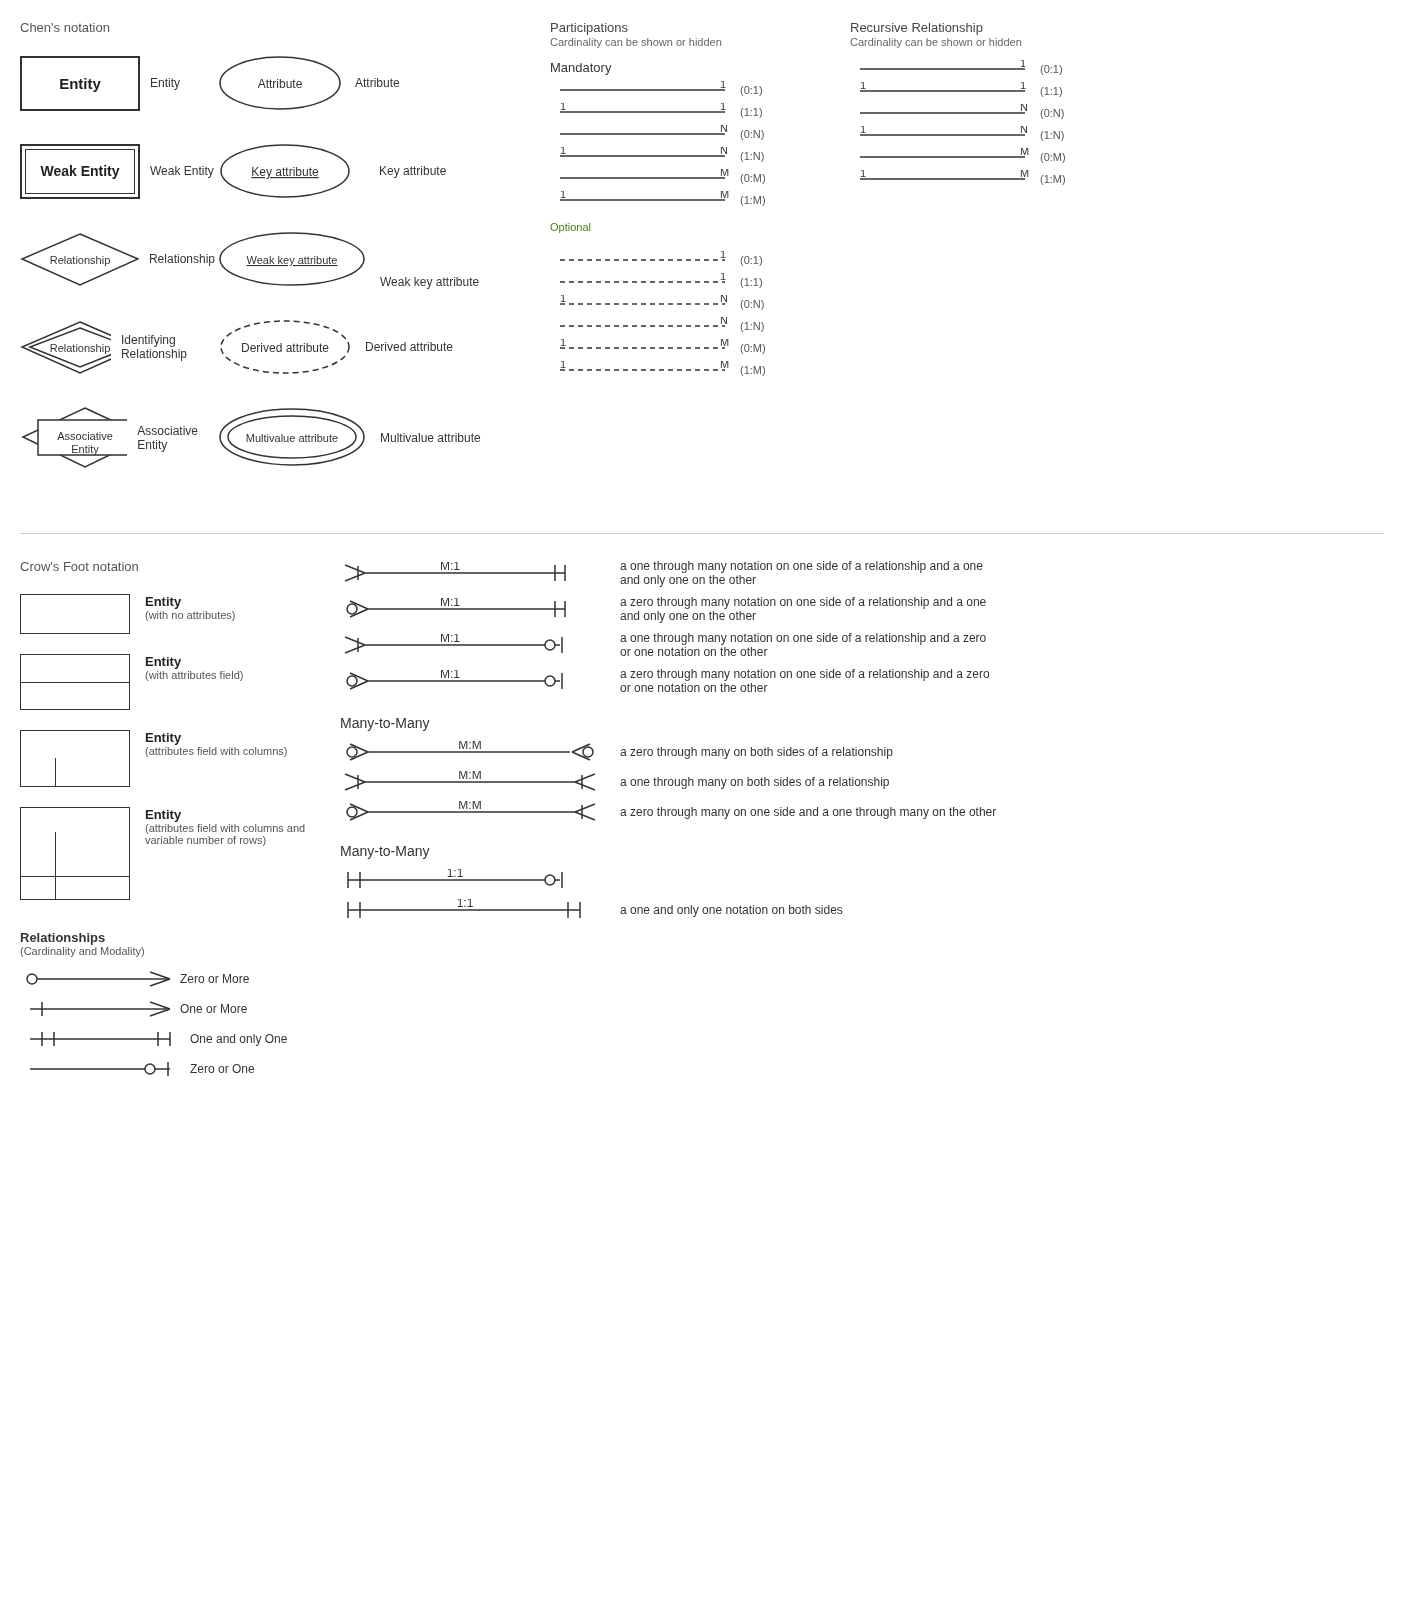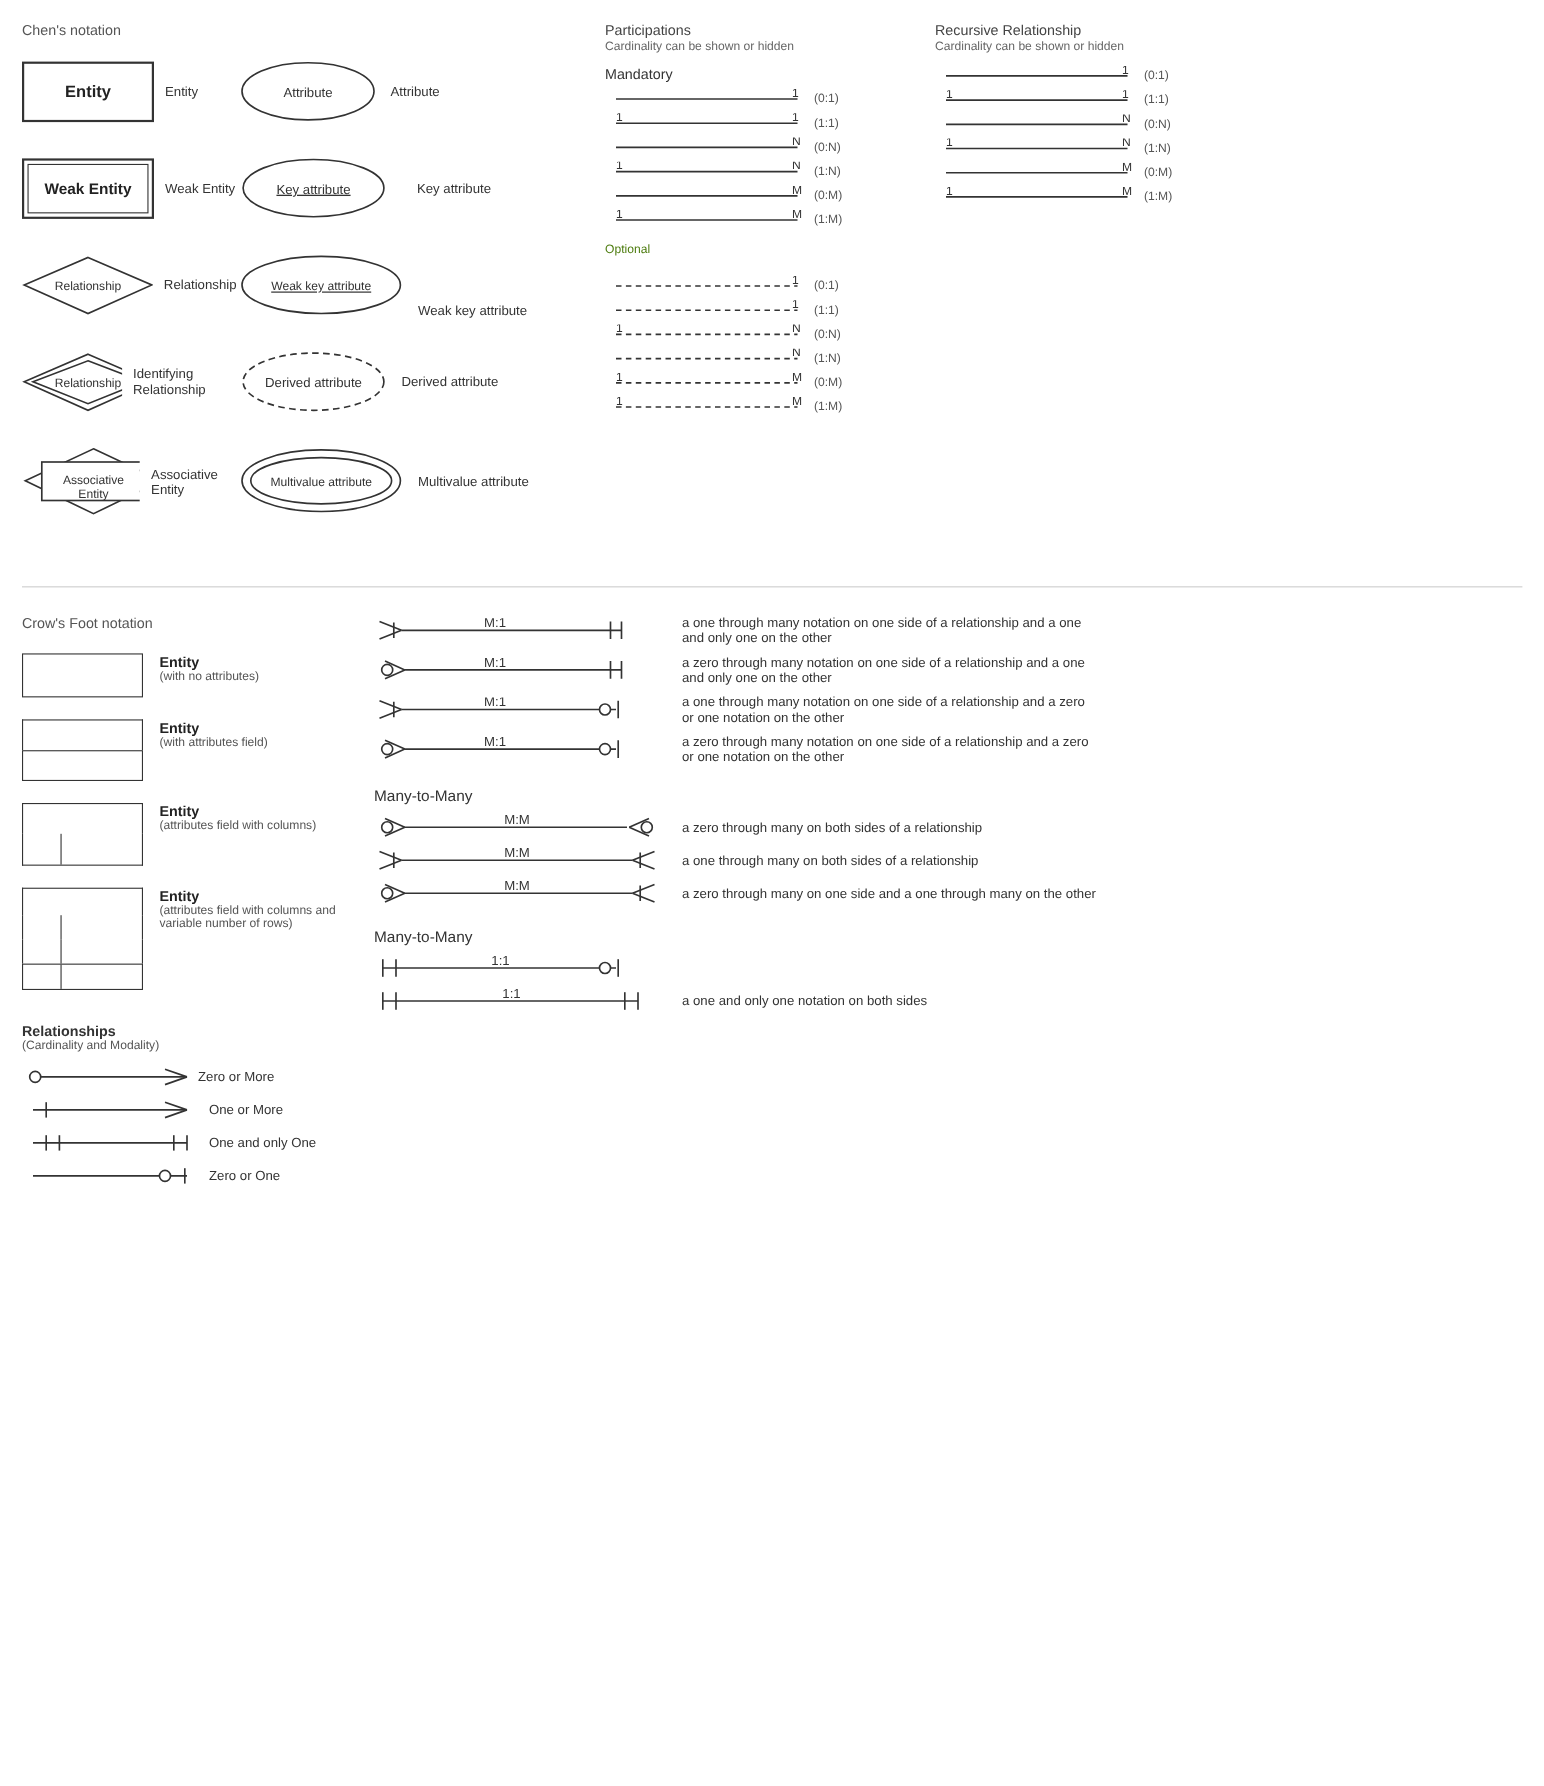--- a/index.html
+++ b/index.html
@@ -362,21 +362,21 @@
 
             <circle cx="12" cy="10" r="5" stroke="#333" stroke-width="1.5" fill="white"></circle>
             <line x1="17" y1="10" x2="150" y2="10" stroke="#333" stroke-width="1.5"></line>
 
             <line x1="130" y1="3" x2="150" y2="10" stroke="#333" stroke-width="1.5"></line>
             <line x1="130" y1="17" x2="150" y2="10" stroke="#333" stroke-width="1.5"></line>
           </svg>
           <span style="font-size:12px; color:#333;">Zero or More</span>
         </div>
 
-        <div style="display:flex; align-items:center; gap:10px; margin-bottom:10px;">
+        <div style="display:flex; align-items:center; margin-bottom:10px;">
           <svg width="160" height="20">
             <line x1="10" y1="10" x2="150" y2="10" stroke="#333" stroke-width="1.5"></line>
 
             <line x1="22" y1="3" x2="22" y2="17" stroke="#333" stroke-width="1.5"></line>
 
             <line x1="130" y1="3" x2="150" y2="10" stroke="#333" stroke-width="1.5"></line>
             <line x1="130" y1="17" x2="150" y2="10" stroke="#333" stroke-width="1.5"></line>
           </svg>
           <span style="font-size:12px; color:#333;">One or More</span>
         </div>

